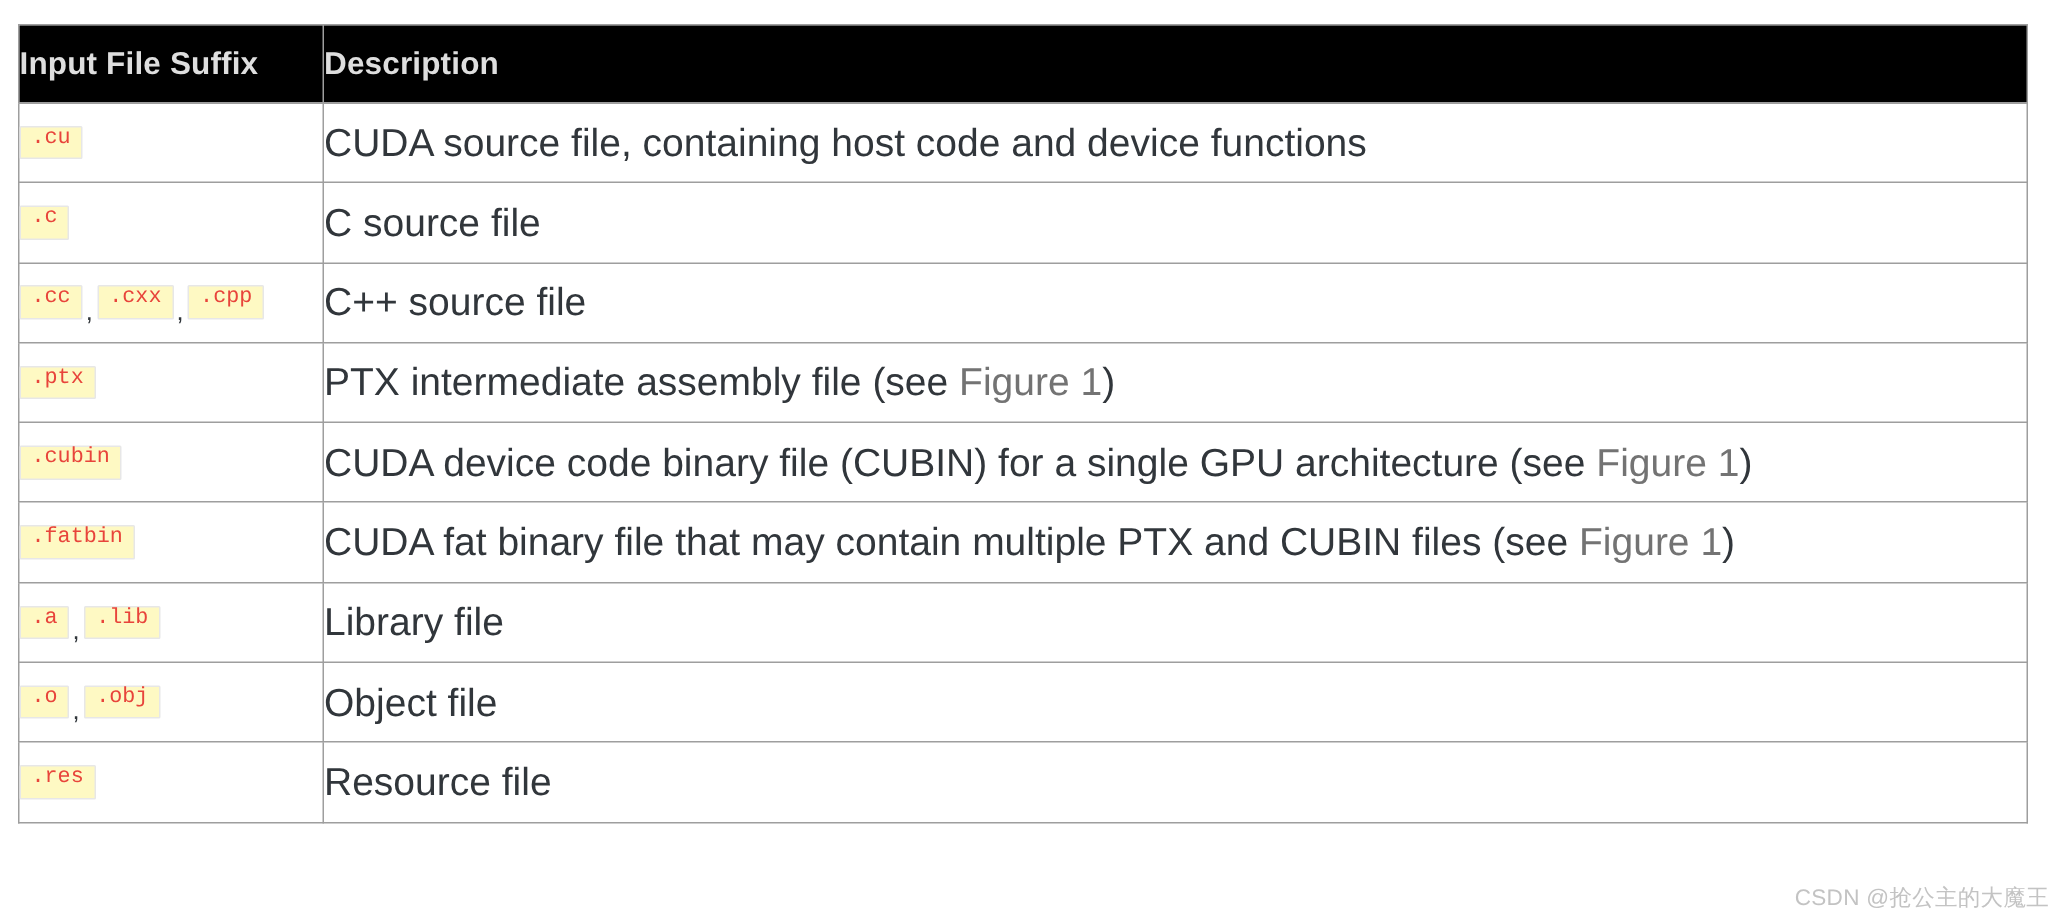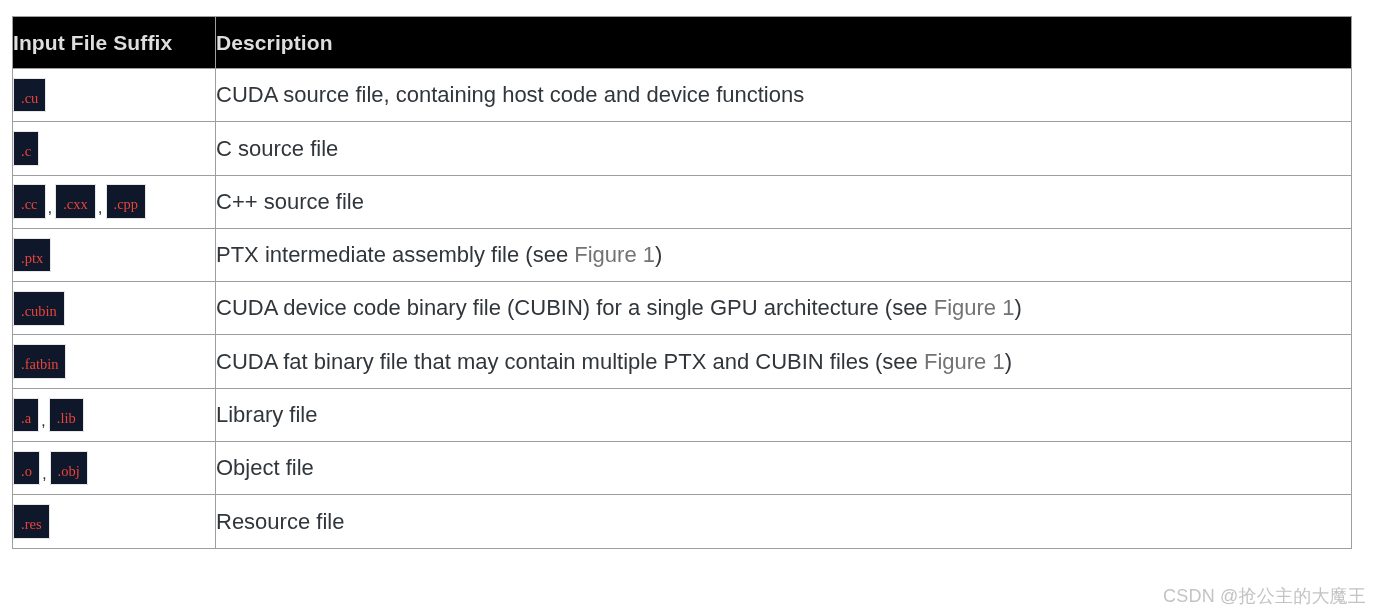--- a/index.html
+++ b/index.html
@@ -62,34 +62,34 @@
 
   td.suffix-cell {
     width: 202px;
     padding: 0 0 0 21px;
     white-space: nowrap;
   }
 
   td.desc-cell {
     padding: 0 10px 0 20px;
     color: #31363b;
-    font-size: 22px;
+    font-size: 26px;
     line-height: 1.35;
     margin-top: 27px;
   }
 
   .code-badge {
     display: inline-block;
     border: 1px solid #e7e7e7;
-    background: #0f172a;
+    background: #fef9c3;
     color: #e8443b;
-    font-family: Liberation Serif, serif;
+    font-family: Liberation Mono, monospace;
     font-size: 14.5px;
     line-height: 1;
-    padding: 12px 7px 6px 7px;
+    padding: 0 7px 6px 7px;
     border-radius: 1px;
     vertical-align: middle;
   }
 
   .badge-sep {
     display: inline-block;
     color: #31363b;
     font-size: 17px;
     font-family: "Liberation Sans", sans-serif;
     padding: 0 3px 0 2px;
@@ -101,21 +101,21 @@
   .figure-link {
     color: #737373;
     text-decoration: none;
   }
 
   #watermark {
     position: absolute;
     right: 11px;
     bottom: 4px;
     color: #c3c3c3;
-    font-size: 18px;
+    font-size: 15px;
     font-family: "Liberation Sans", sans-serif;
     white-space: nowrap;
     letter-spacing: 0.2px;
   }
 </style>
 </head>
 <body>
 
 <div id="table-wrap">
   <table class="suffix-table">

